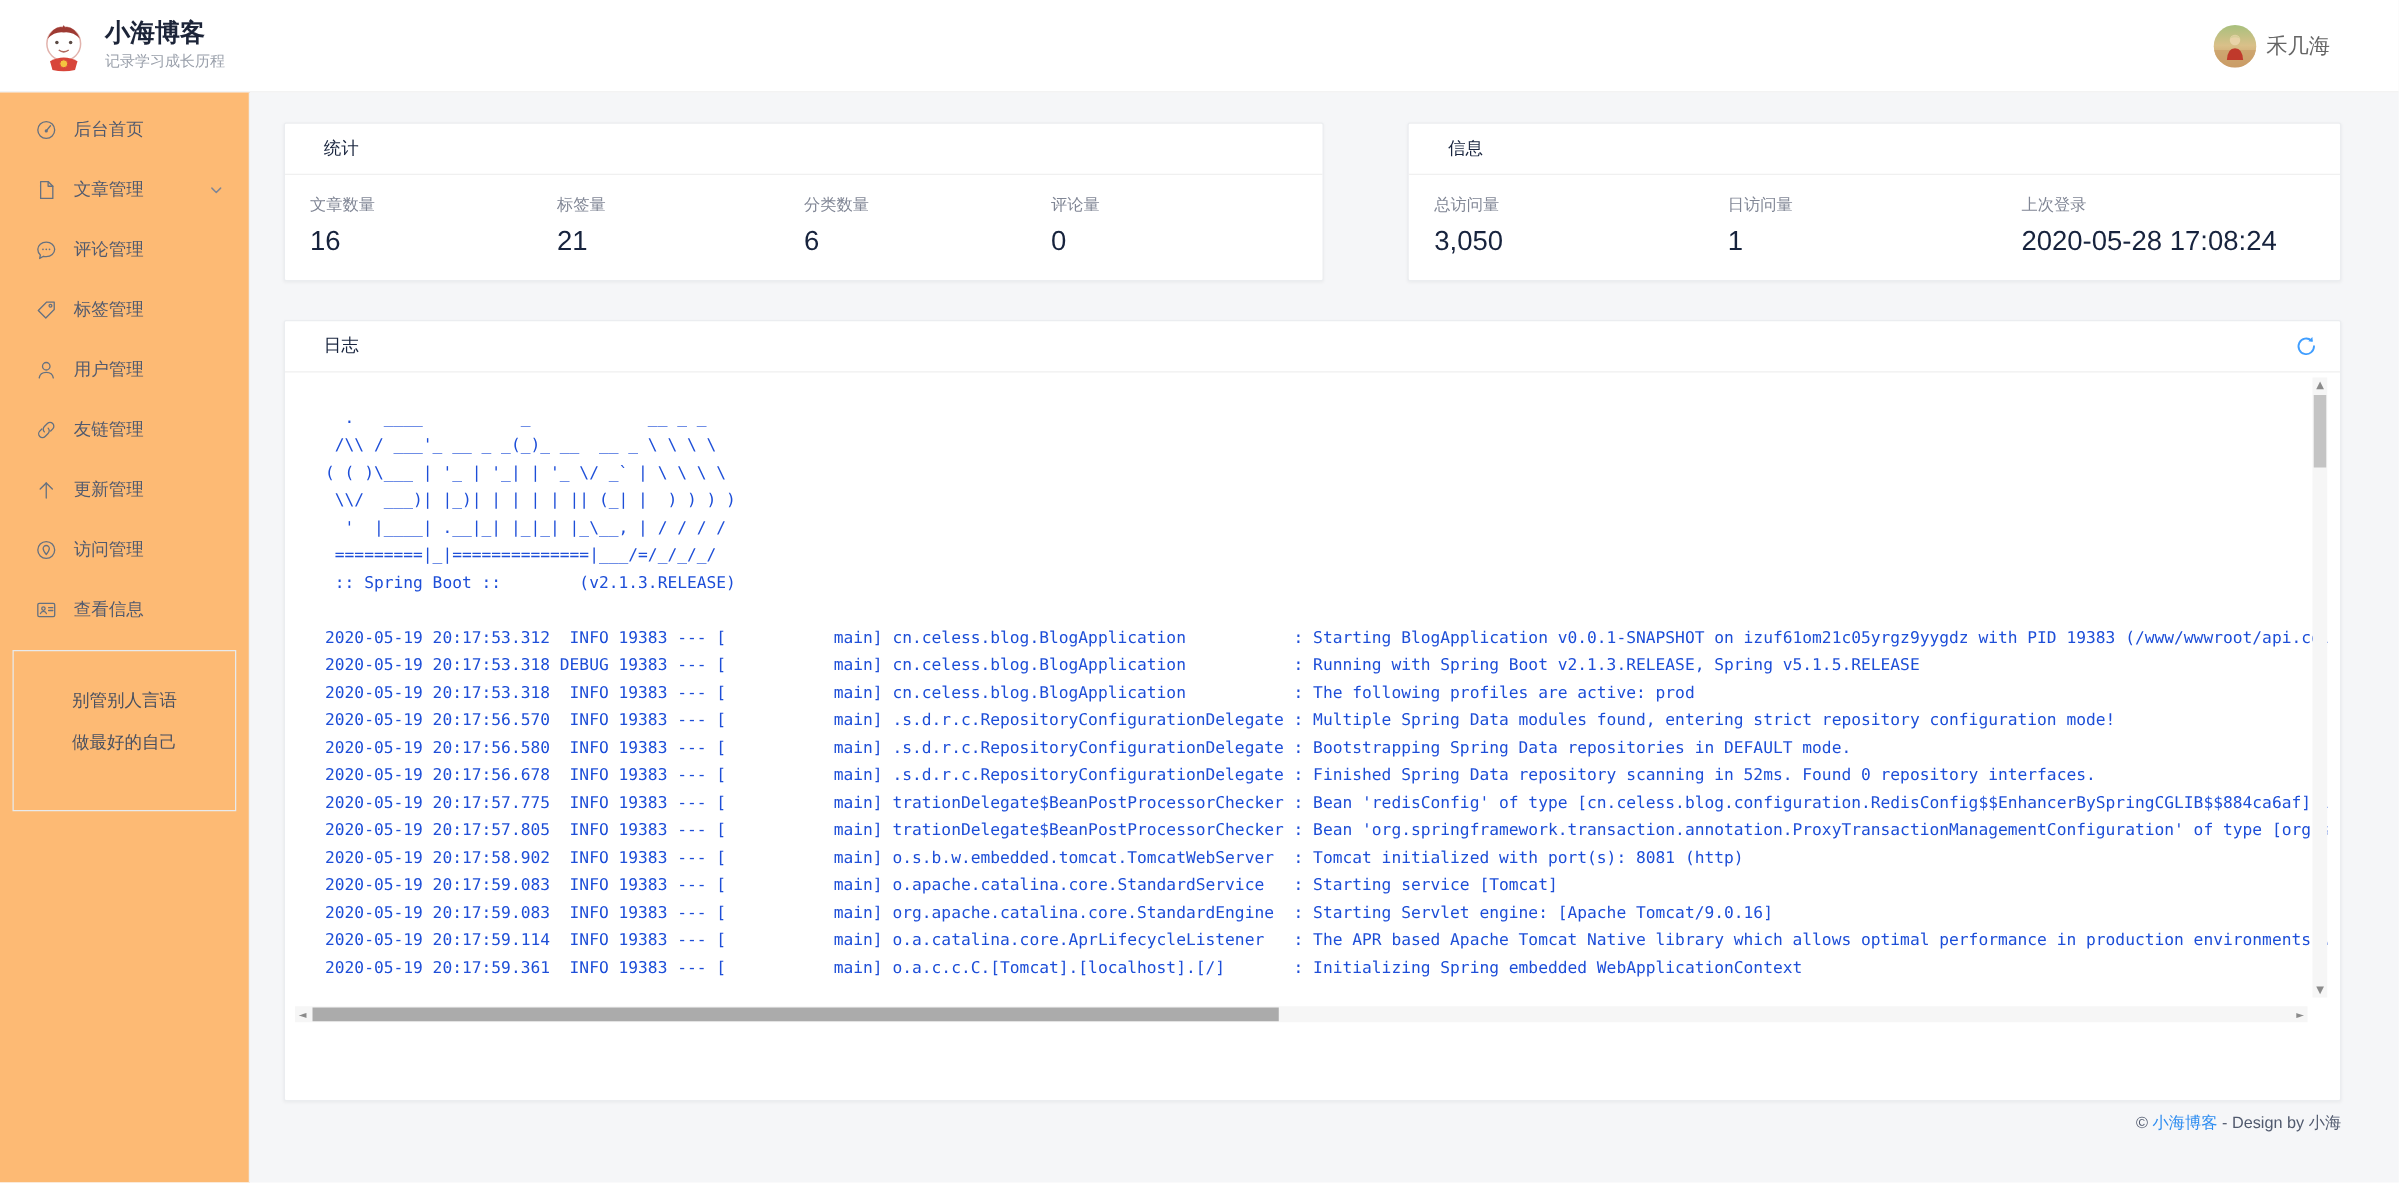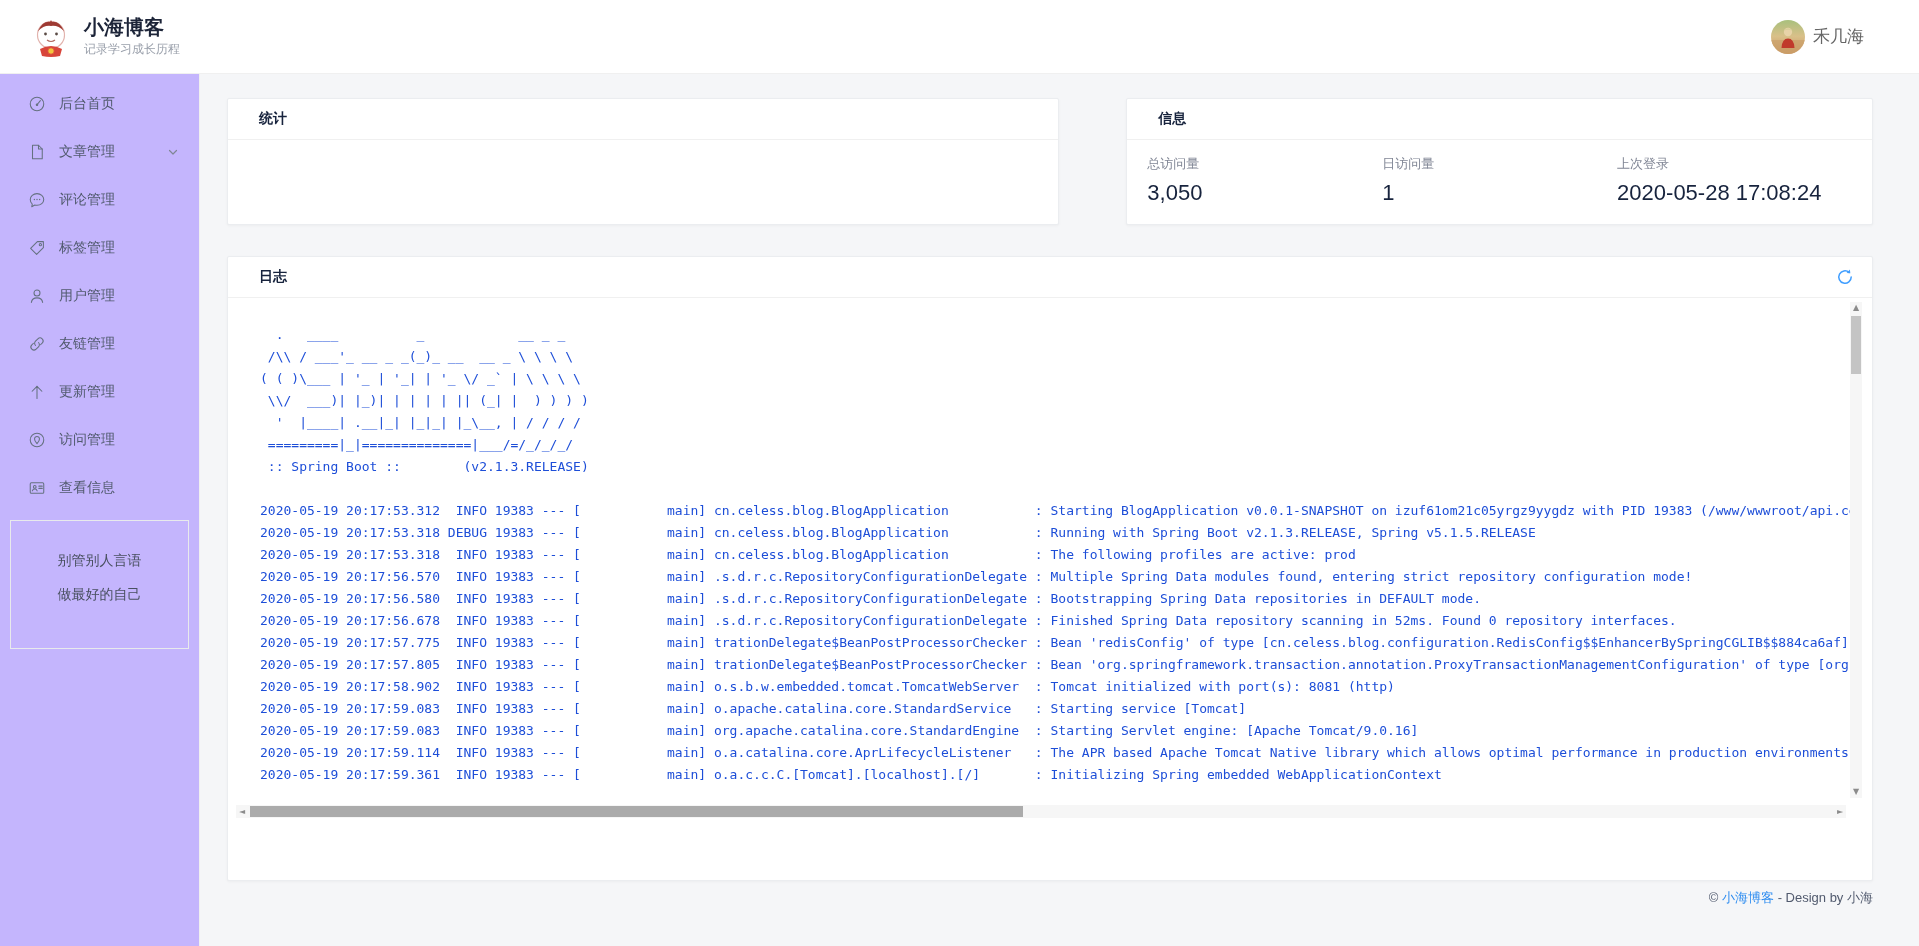--- a/index.html
+++ b/index.html
@@ -14,39 +14,39 @@
   .title-block .site-title { font-size:20px; font-weight:bold; color:#1c2438; line-height:24px; }
   .title-block .site-subtitle { font-size:12px; color:#9aa0ab; margin-top:2px; }
   .header-user { margin-left:auto; display:flex; align-items:center; gap:8px; cursor:pointer; }
   .user-avatar { width:34px; height:34px; border-radius:50%; overflow:hidden;
                  background:linear-gradient(180deg,#a8c07d 0%,#d9c089 48%,#c9935f 100%); position:relative; }
   .user-avatar svg { position:absolute; left:0; top:0; }
   .user-name { font-size:17px; color:#666; }
 
   
   .layout { display:flex; height:872px; }
-  .sidebar { width:200px; background:#c4b5fd; border-right:1px solid #f0f0f0; padding-top:6px; flex:none; }
+  .sidebar { width:200px; background:#fdba74; border-right:1px solid #f0f0f0; padding-top:6px; flex:none; }
   .side-item { height:48px; display:flex; align-items:center; padding:0 20px 0 28px;
                font-size:14px; color:#515a6e; cursor:pointer; }
   .side-item .s-icon { width:18px; height:18px; margin-right:13px; flex:none; display:flex; }
   .side-item svg { stroke:#657180; fill:none; stroke-width:1.4; stroke-linecap:round; stroke-linejoin:round; }
   .side-item .chev { margin-left:auto; width:12px; height:12px; display:flex; }
   .motto-box { margin:8px 10px 0; border:1px solid #e8eaec; padding:28px 0 42px;
                text-align:center; font-size:14px; color:#495060; }
   .motto-box p { line-height:22px; }
   .motto-box p + p { margin-top:13px;font-family:Liberation Mono, monospace; }
 
   
   .main { flex:1; padding:24px 46px 0 27px; display:flex; flex-direction:column; overflow:hidden; }
   .cards-row { display:flex; gap:67px; }
   .card { background:#fff; border:1px solid #ebedf0; border-radius:2px;
           box-shadow:0 1px 3px rgba(0,0,0,.04); }
   .card-header { height:41px; display:flex; align-items:center; justify-content:space-between;
                  padding:0 18px; border-bottom:1px solid #f0f0f0; }
-  .card-title { font-size:14px; font-weight:700; color:#17233d;padding-left:13px; }
+  .card-title { font-size:14px; font-weight:400; color:#17233d;padding-left:13px; }
   .stats-card { flex:833; }
   .info-card  { flex:747; }
   .metric-body { display:grid; padding:15px 20px 18px; }
   .cols-4 { grid-template-columns:repeat(4,1fr); }
   .cols-3 { grid-template-columns:repeat(3,1fr); }
   .metric .m-label { font-size:13px; color:#808695; }
   .metric .m-value { font-size:22px; color:#17233d; margin-top:7px; white-space:nowrap; }
 
   
   .log-card { margin-top:31px; }
@@ -206,20 +206,38 @@
     </div>
   </aside>
 
   <main class="main">
 
     <div class="cards-row">
 
       <section class="card stats-card">
         <div class="card-header">
           <span class="card-title">统计</span>
+        </div>
+        <div class="metric-body cols-4">
+          <div class="metric">
+            <div class="m-label">文章数量</div>
+            <div class="m-value">16</div>
+          </div>
+          <div class="metric">
+            <div class="m-label">标签量</div>
+            <div class="m-value">21</div>
+          </div>
+          <div class="metric">
+            <div class="m-label">分类数量</div>
+            <div class="m-value">6</div>
+          </div>
+          <div class="metric">
+            <div class="m-label">评论量</div>
+            <div class="m-value">0</div>
+          </div>
         </div>
       </section>
 
       <section class="card info-card">
         <div class="card-header">
           <span class="card-title">信息</span>
         </div>
         <div class="metric-body cols-3">
           <div class="metric">
             <div class="m-label">总访问量</div>

